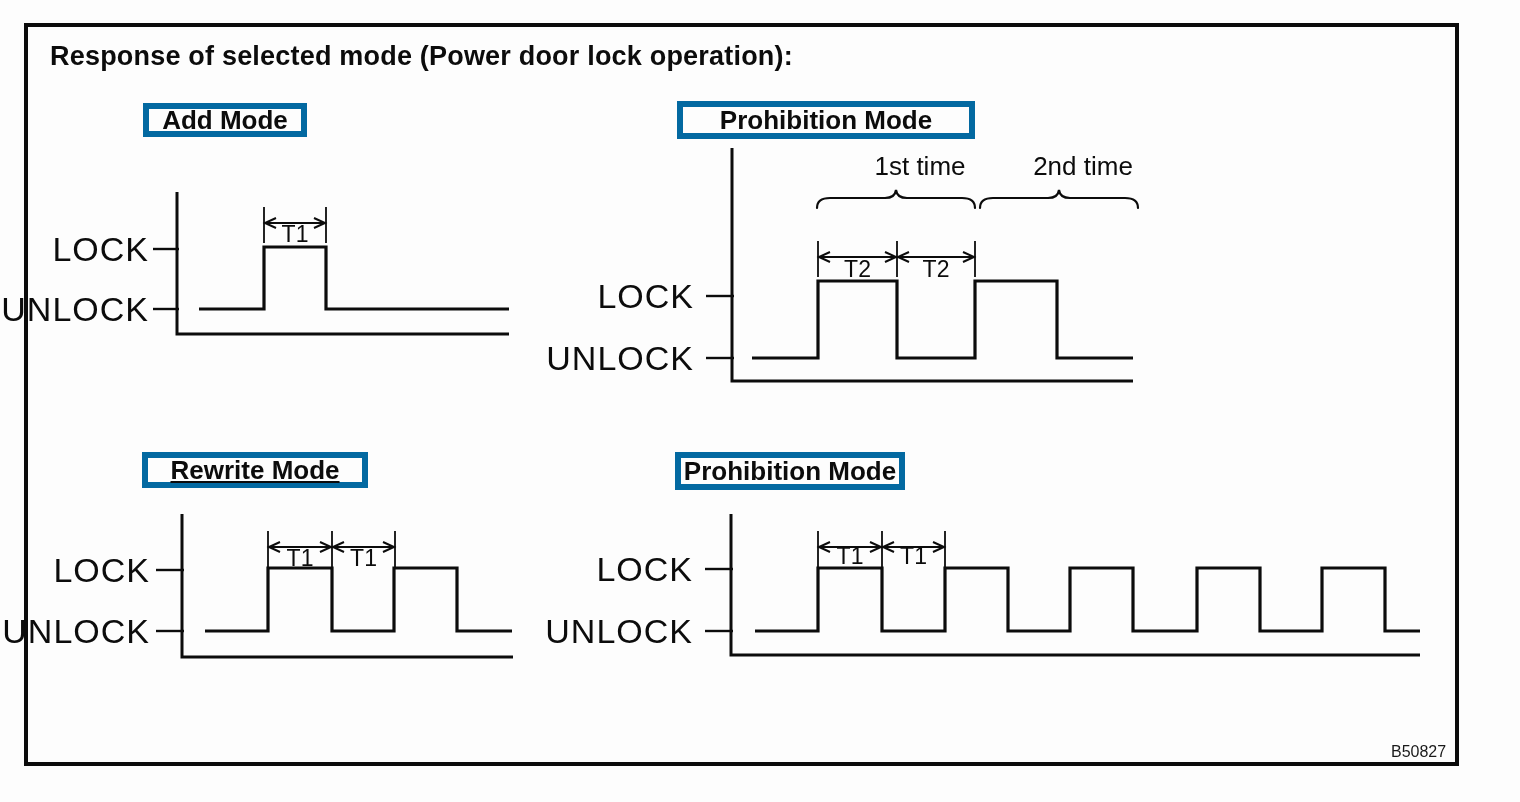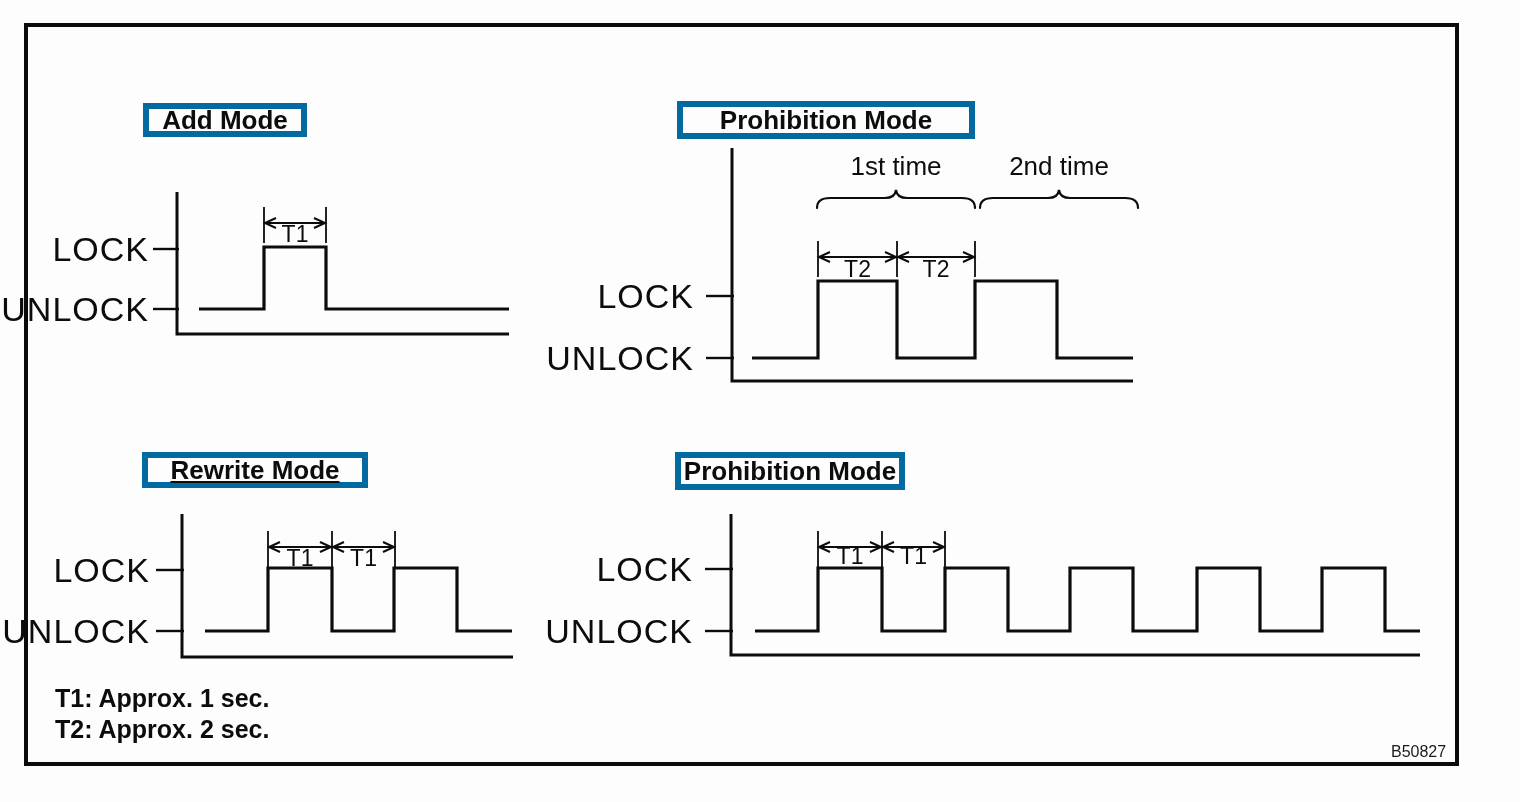--- a/index.html
+++ b/index.html
@@ -11,21 +11,21 @@
   .title{position:absolute;left:50px;top:41px;font-size:27px;font-weight:bold;
          letter-spacing:0.2px;white-space:nowrap;}
   .mode-box{position:absolute;border:6px solid #0369a1;box-sizing:border-box;
             display:flex;align-items:center;justify-content:center;
             font-weight:bold;font-size:26px;background:#fdfdfd;white-space:nowrap;}
   .sig-label{position:absolute;transform:translate(-100%,-50%);font-size:34px;
              letter-spacing:1px;white-space:nowrap;}
   .dim-label{position:absolute;transform:translate(-50%,-50%);font-size:23px;
              white-space:nowrap;margin-top:42px;}
   .brace-label{position:absolute;transform:translate(-50%,-50%);font-size:26px;
-               white-space:nowrap;}
+               white-space:nowrap;margin-left:24px;}
   .notes{position:absolute;left:55px;top:683px;font-size:25px;font-weight:bold;
          line-height:31px;}
   .fig-code{position:absolute;left:1391px;top:743px;font-size:16px;color:#1a1a1a;}
 </style>
 </head>
 <body>
 
 <div id="page">
   <div id="frame"></div>
   <svg id="diagram-svg" width="1520" height="802" viewBox="0 0 1520 802">
@@ -81,20 +81,21 @@
         <line x1="882" y1="531" x2="882" y2="567" stroke="#0c0c0c" stroke-width="1.8"></line>
         <line x1="945" y1="531" x2="945" y2="567" stroke="#0c0c0c" stroke-width="1.8"></line>
         <line x1="820" y1="547" x2="880" y2="547" stroke="#0c0c0c" stroke-width="1.8"></line>
         <polyline points="830,542 819,547 830,552" fill="none" stroke="#0c0c0c" stroke-width="2"></polyline>
         <polyline points="870,542 881,547 870,552" fill="none" stroke="#0c0c0c" stroke-width="2"></polyline>
         <line x1="884" y1="547" x2="943" y2="547" stroke="#0c0c0c" stroke-width="1.8"></line>
         <polyline points="894,542 883,547 894,552" fill="none" stroke="#0c0c0c" stroke-width="2"></polyline>
         <polyline points="933,542 944,547 933,552" fill="none" stroke="#0c0c0c" stroke-width="2"></polyline>
       </g>
     </svg>
+  <div class="title">Response of selected mode (Power door lock operation):</div>
   <div id="labels-layer">
       <div class="mode-box" style="left: 143px; top: 103px; width: 164px; height: 34px;">Add Mode</div>
       <div class="sig-label" style="left: 149px; top: 249px;">LOCK</div>
       <div class="sig-label" style="left: 149px; top: 309px;">UNLOCK</div>
       <div class="dim-label" style="left: 295px; top: 192px;">T1</div>
       <div class="mode-box" style="left: 677px; top: 101px; width: 298px; height: 38px;">Prohibition Mode</div>
       <div class="sig-label" style="left: 694px; top: 296px;">LOCK</div>
       <div class="sig-label" style="left: 694px; top: 358px;">UNLOCK</div>
       <div class="dim-label" style="left: 857.5px; top: 227px;">T2</div>
       <div class="dim-label" style="left: 936px; top: 227px;">T2</div>
@@ -104,18 +105,14 @@
       <div class="sig-label" style="left: 150px; top: 570px;">LOCK</div>
       <div class="sig-label" style="left: 150px; top: 631px;">UNLOCK</div>
       <div class="dim-label" style="left: 300px; top: 516px;">T1</div>
       <div class="dim-label" style="left: 363.5px; top: 516px;">T1</div>
       <div class="mode-box" style="left: 675px; top: 452px; width: 230px; height: 38px;">Prohibition Mode</div>
       <div class="sig-label" style="left: 693px; top: 569px;">LOCK</div>
       <div class="sig-label" style="left: 693px; top: 631px;">UNLOCK</div>
       <div class="dim-label" style="left: 850px; top: 514px;">T1</div>
       <div class="dim-label" style="left: 913.5px; top: 514px;">T1</div>
     </div>
-  <div class="notes">
-    <div>T1: Approx. 1 sec.</div>
-    <div>T2: Approx. 2 sec.</div>
-  </div>
   <div class="fig-code">B50827</div>
 </div>
 
 </body></html>

